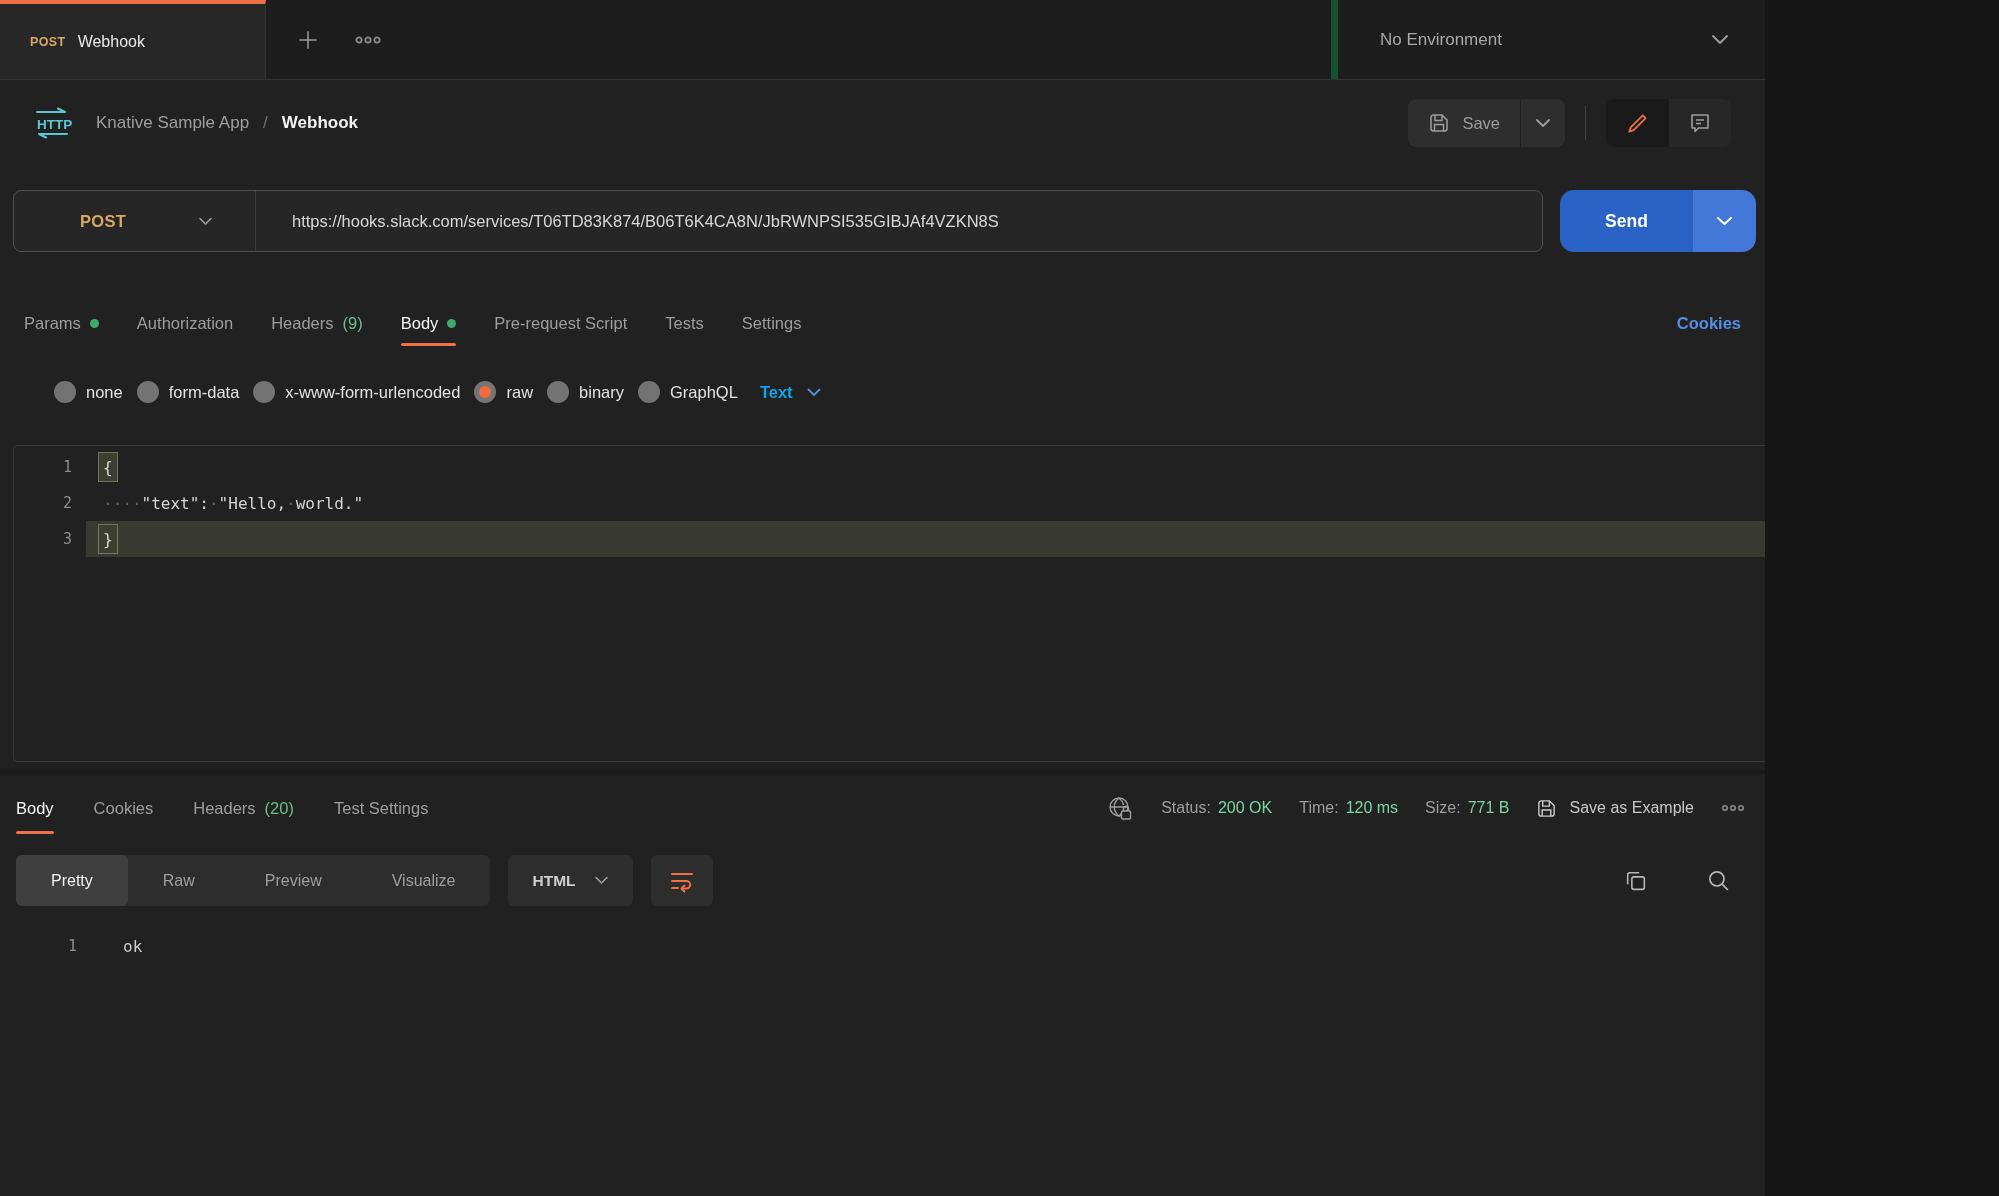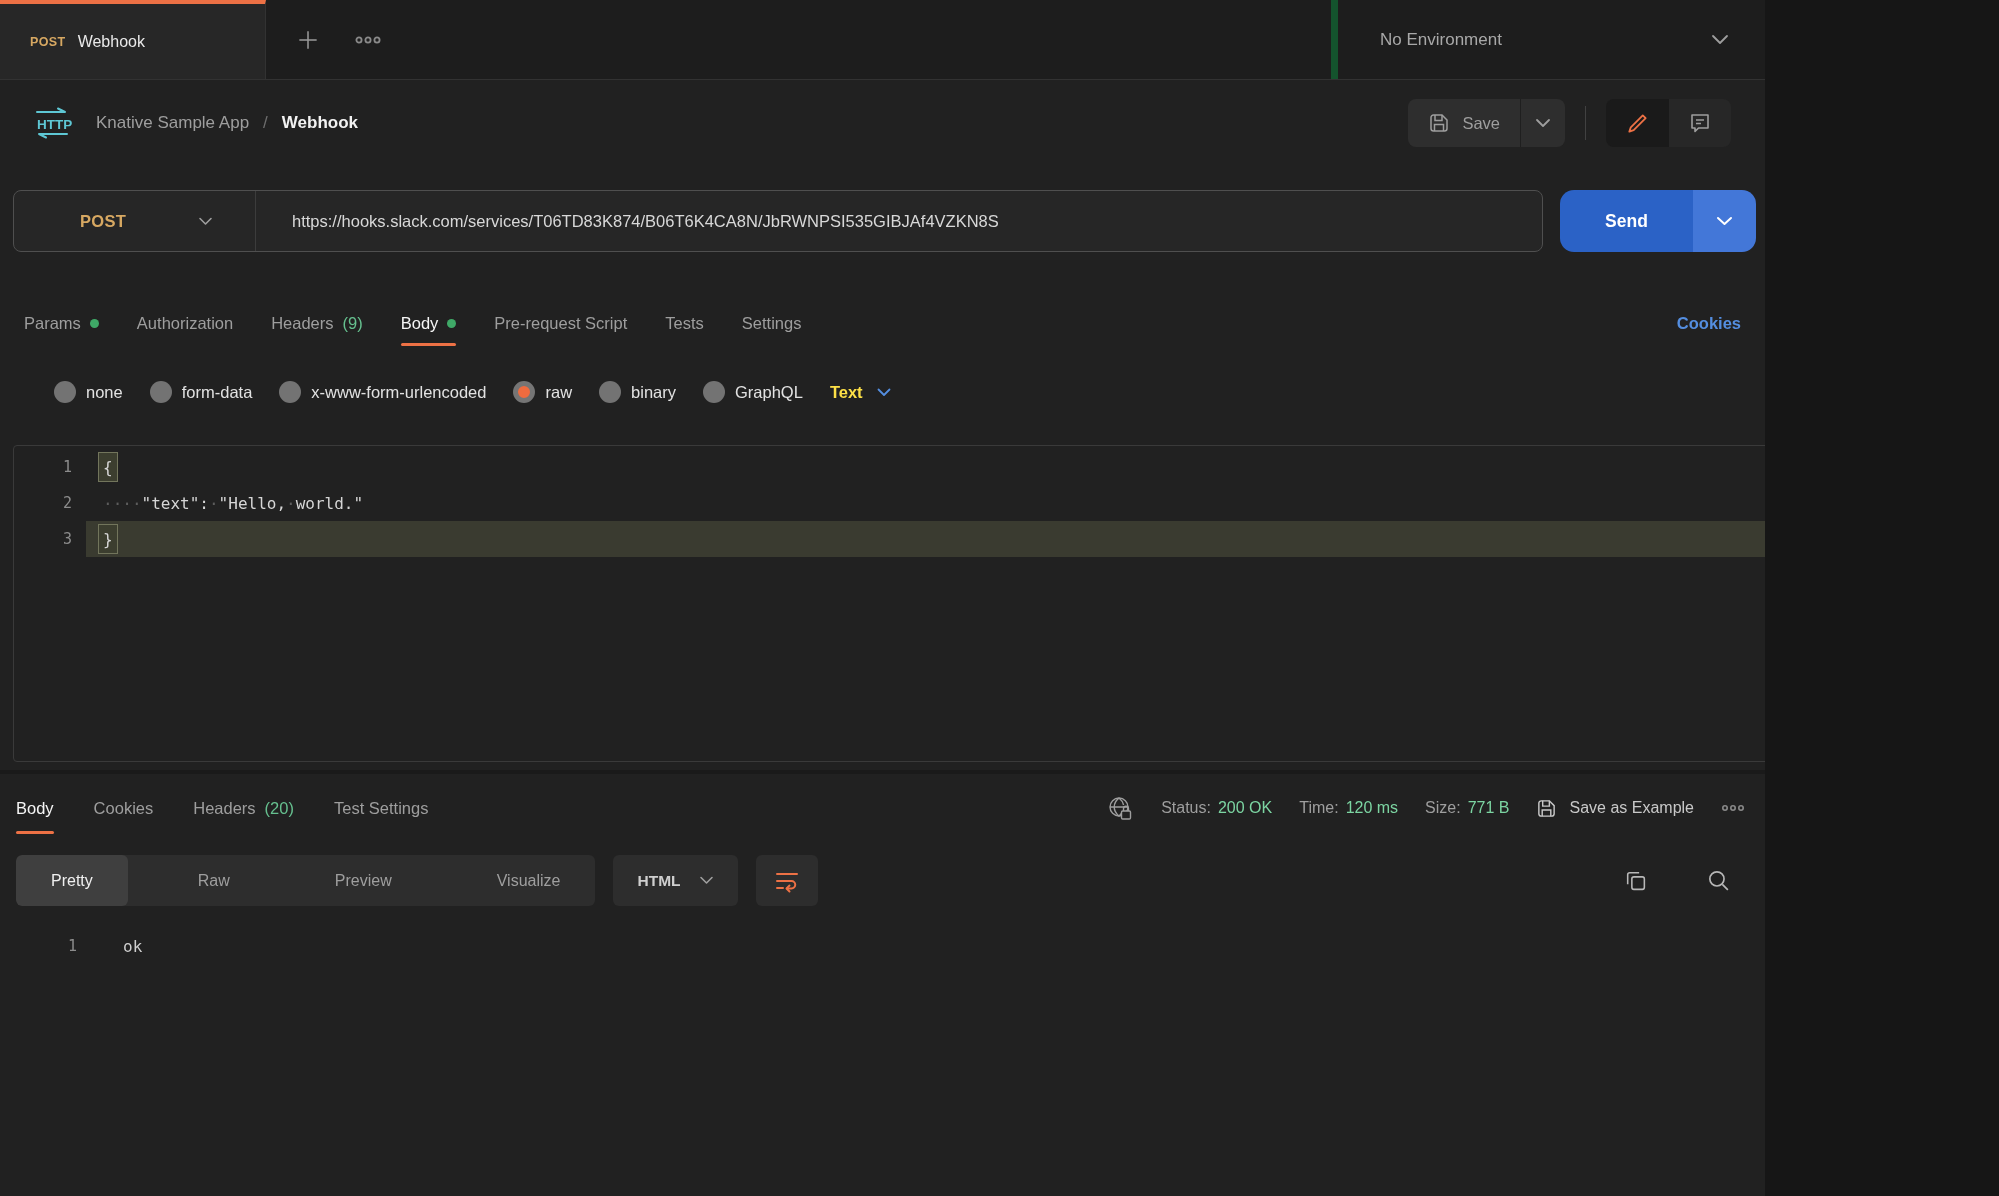--- a/index.html
+++ b/index.html
@@ -62,25 +62,25 @@
   .tab-item { position:relative; height:100%; display:flex; align-items:center; gap:9px; color:#9e9e9e; cursor:pointer; }
   .tab-item.active { color:#f5f5f5; }
   .tab-item.active::after { content:""; position:absolute; left:0; right:0; bottom:4px; height:3px;
     background:#ED7145; border-radius:2px; }
   .g-dot { width:9px; height:9px; border-radius:50%; background:#3FA967; }
   .count { color:#66C08F; }
   .cookies-link { margin-left:auto; color:#548EE0; font-weight:700; font-size:16.5px; cursor:pointer; }
 
   
   .mode-row { position:absolute; top:366px; left:54px; right:24px; height:52px;
-    display:flex; align-items:center; gap:27px; color:#e2e2e2; font-size:16.5px; }
+    display:flex; align-items:center; gap:14px; color:#e2e2e2; font-size:16.5px; }
   .radio-opt { display:flex; align-items:center; gap:10px; cursor:pointer; }
   .radio { width:22px; height:22px; border-radius:50%; background:#737373; }
   .radio.sel { background:#EE6B3F; border:5px solid #757575; }
-  .lang-select { display:flex; align-items:center; gap:14px; color:#fde047; font-weight:700; cursor:pointer; }
+  .lang-select { display:flex; align-items:center; gap:14px; margin-left:8px; color:#0ea5e9; font-weight:700; cursor:pointer; }
 
   
   .editor { position:absolute; top:445px; left:13px; width:1972px; height:317px;
     background:#212121; border:1px solid #3a3a3a; border-radius:4px;
     font-family:"DejaVu Sans Mono", monospace; font-size:16px; padding-top:3px; }
   .code-line { display:flex; height:36px; align-items:center; }
   .gutter { width:72px; flex:none; text-align:right; padding-right:14px; color:#8c8c8c; font-size:15px; }
   .line-body { flex:1; height:100%; margin-right:23px; display:flex; align-items:center;
     padding-left:17px; color:#d6d6d6; white-space:pre; }
   .code-line.active-line .line-body { background:#3a3b30; }
@@ -100,21 +100,21 @@
   .resp-tabs .tab-item.active::after { bottom:0; }
   .resp-meta { margin-left:auto; display:flex; align-items:center; gap:27px; font-size:16px; color:#9e9e9e; }
   .meta-pair { display:flex; align-items:center; gap:7px; }
   .meta-value { color:#7CD5A2; }
   .save-example { display:flex; align-items:center; gap:12px; color:#c9c9c9; cursor:pointer; }
   .meta-kebab { color:#8a8a8a; cursor:pointer; }
 
   
   .resp-toolbar { position:absolute; top:855px; left:16px; right:20px; height:51px;
     display:flex; align-items:center; }
-  .seg-group { display:flex; height:100%; background:#2d2d2d; border-radius:6px; overflow:hidden;gap:35px; }
+  .seg-group { display:flex; height:100%; background:#2d2d2d; border-radius:6px; overflow:hidden; }
   .seg { padding:0 35px; display:flex; align-items:center; color:#9e9e9e; font-size:16px; cursor:pointer; }
   .seg.active { background:#3f3f3f; color:#f0f0f0; border-radius:6px; }
   .fmt-group { margin-left:18px; height:100%; background:#2d2d2d; border-radius:6px;
     display:flex; align-items:center; padding:0 24px; gap:18px; color:#cfcfcf; font-weight:700; font-size:15.5px; cursor:pointer; }
   .wrap-group { margin-left:18px; height:100%; width:62px; background:#2d2d2d; border-radius:6px;
     display:flex; align-items:center; justify-content:center; cursor:pointer; }
   .resp-tools-right { margin-left:auto; display:flex; align-items:center; gap:58px; padding-right:14px; color:#b8b8b8; }
   .tool-icon { cursor:pointer; }
 
   

